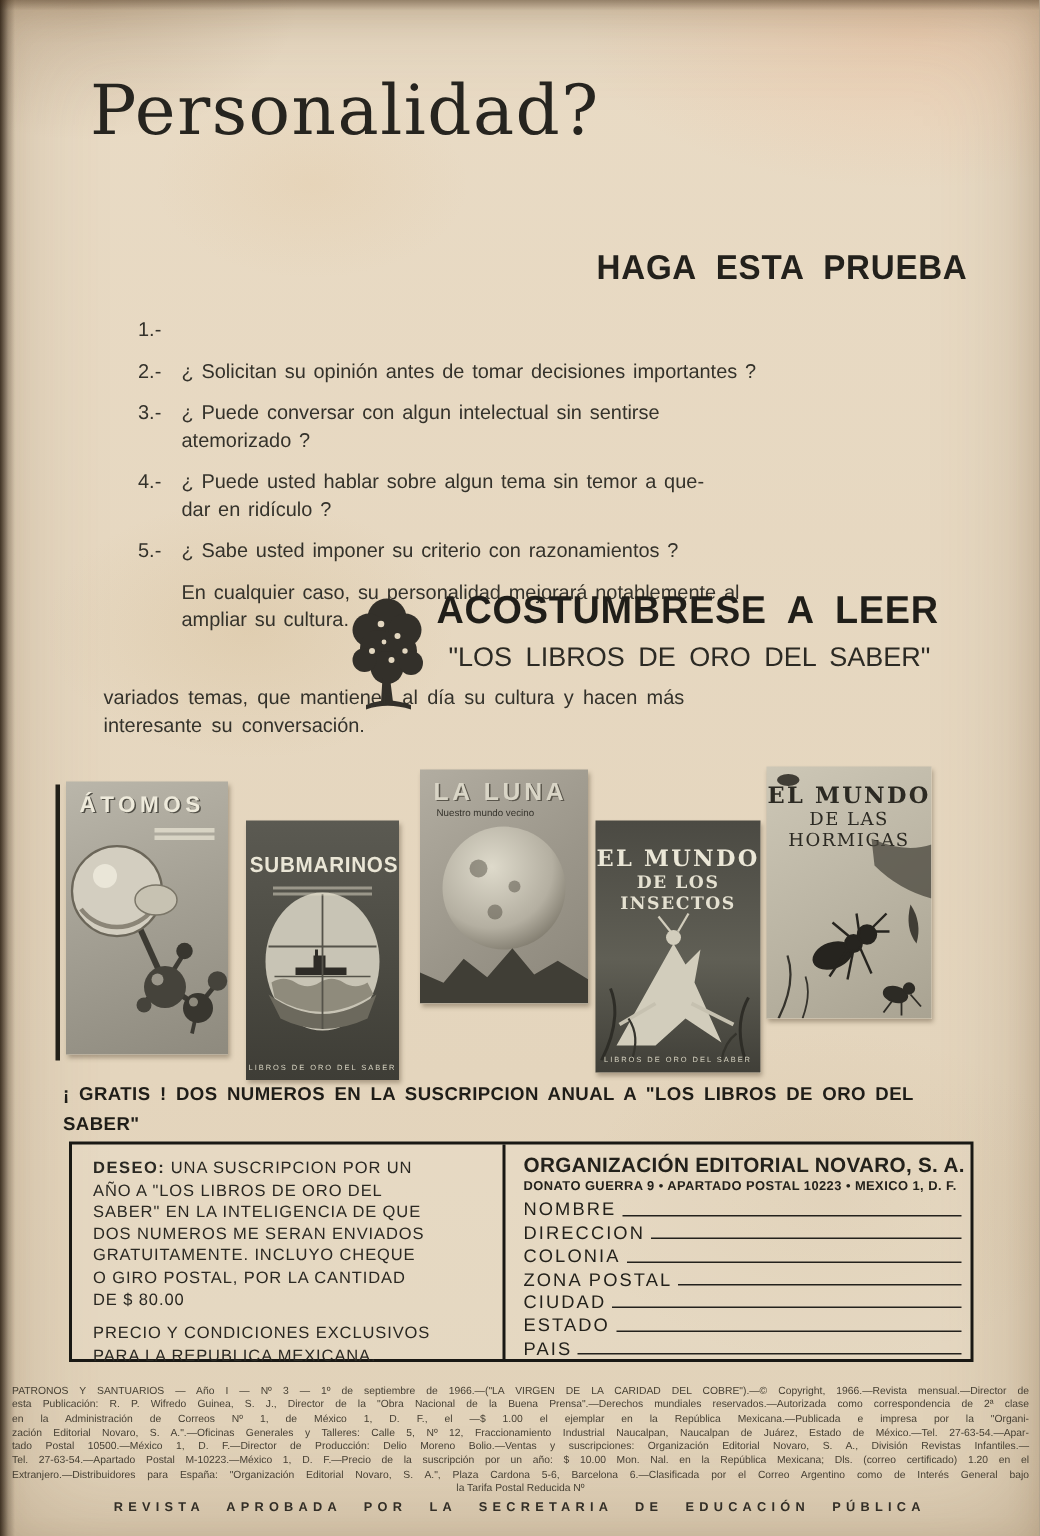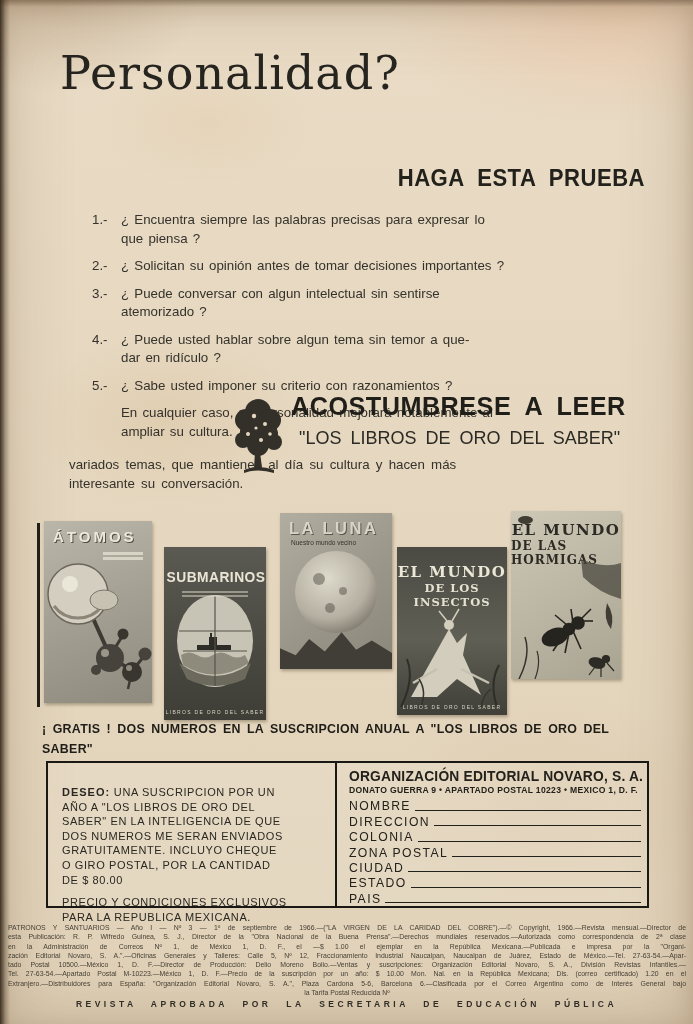--- a/index.html
+++ b/index.html
@@ -79,33 +79,33 @@
     background:linear-gradient(#4b4a43,#605f55 55%,#403f38); }
   .bk-insectos .bk-title, .bk-hormigas .bk-title {
     margin-top:16px; text-align:center; font-family:"DejaVu Serif","Liberation Serif",serif;
     font-weight:bold; font-size:15px; letter-spacing:1.5px; }
   .bk-insectos .bk-title { color:#ebe7d7; }
   .bk-insectos .bk-title2 { text-align:center; font-family:"DejaVu Serif","Liberation Serif",serif;
     font-weight:bold; font-size:11.5px; letter-spacing:1px; color:#e5e1d1; }
   .bk-hormigas { left:511px; top:6px; width:110px; height:168px;
     background:linear-gradient(150deg,#cdc7b6,#bab4a3 55%,#a9a392); }
   .bk-hormigas .bk-title { margin-top:10px; color:#2c2a23; }
-  .bk-hormigas .bk-title2 { text-align:left; font-family:"DejaVu Serif","Liberation Serif",serif;
-    font-weight:bold; font-size:12px; letter-spacing:1px; color:#2c2a23; }
+  .bk-hormigas .bk-title2 { text-align:center; font-family:"DejaVu Serif","Liberation Serif",serif;
+    font-weight:normal; font-size:12px; letter-spacing:1px; color:#2c2a23; }
   .corner-dot { position:absolute; left:7px; top:5px; width:15px; height:8px; border-radius:50%;
     background:#403d35; }
 
   
   .offer { position:absolute; left:42px; top:720px; width:610px; font-weight:bold; font-size:12.4px;
     line-height:19.5px; letter-spacing:0.3px; word-spacing:2.5px; color:#1f1d18; }
 
   
   .coupon { position:absolute; left:46px; top:761px; width:603px; height:147px;
     border:2.5px solid #191814; display:flex; background:rgba(240,232,215,0.25); }
-  .c-left { width:289px; flex:none; border-right:2.5px solid #191814; padding:22px 12px 6px 14px;
+  .c-left { width:289px; flex:none; border-right:2.5px solid #191814; padding:9px 12px 6px 14px;
     font-size:11px; line-height:14.6px; letter-spacing:0.6px; color:#2a2822; }
   .c-left b { letter-spacing:1px; }
   .c-cond { margin-top:8px; }
   .c-right { flex:1; padding:6px 10px 4px 12px; color:#23211b; }
   .c-pub { font-weight:bold; font-size:13.8px; letter-spacing:0.2px; white-space:nowrap; }
   .c-addr { font-weight:bold; font-size:8.6px; letter-spacing:0.3px; margin:1px 0 3px; white-space:nowrap; }
   .field { display:flex; align-items:flex-end; height:15.4px; font-size:12.2px; letter-spacing:1.4px; }
   .field .wline { flex:1; border-bottom:1.6px solid #23211c; margin:0 2px 2.5px 4px; }
 
   
@@ -124,24 +124,20 @@
   <div class="edge-top"></div>
 
   <div class="headline">
     <div>Personalidad?</div>
   </div>
   <div class="subhead">HAGA ESTA PRUEBA</div>
 
   <div class="quiz">
     <div class="q-item">
       <span class="q-num">1.-</span>
-      <span class="q-text">
-        <span class="q-line">¿ Encuentra siempre las palabras precisas para expresar lo</span>
-        <span class="q-line">que piensa ?</span>
-      </span>
     </div>
     <div class="q-item">
       <span class="q-num">2.-</span>
       <span class="q-text">
         <span class="q-line">¿ Solicitan su opinión antes de tomar decisiones importantes ?</span>
       </span>
     </div>
     <div class="q-item">
       <span class="q-num">3.-</span>
       <span class="q-text">

